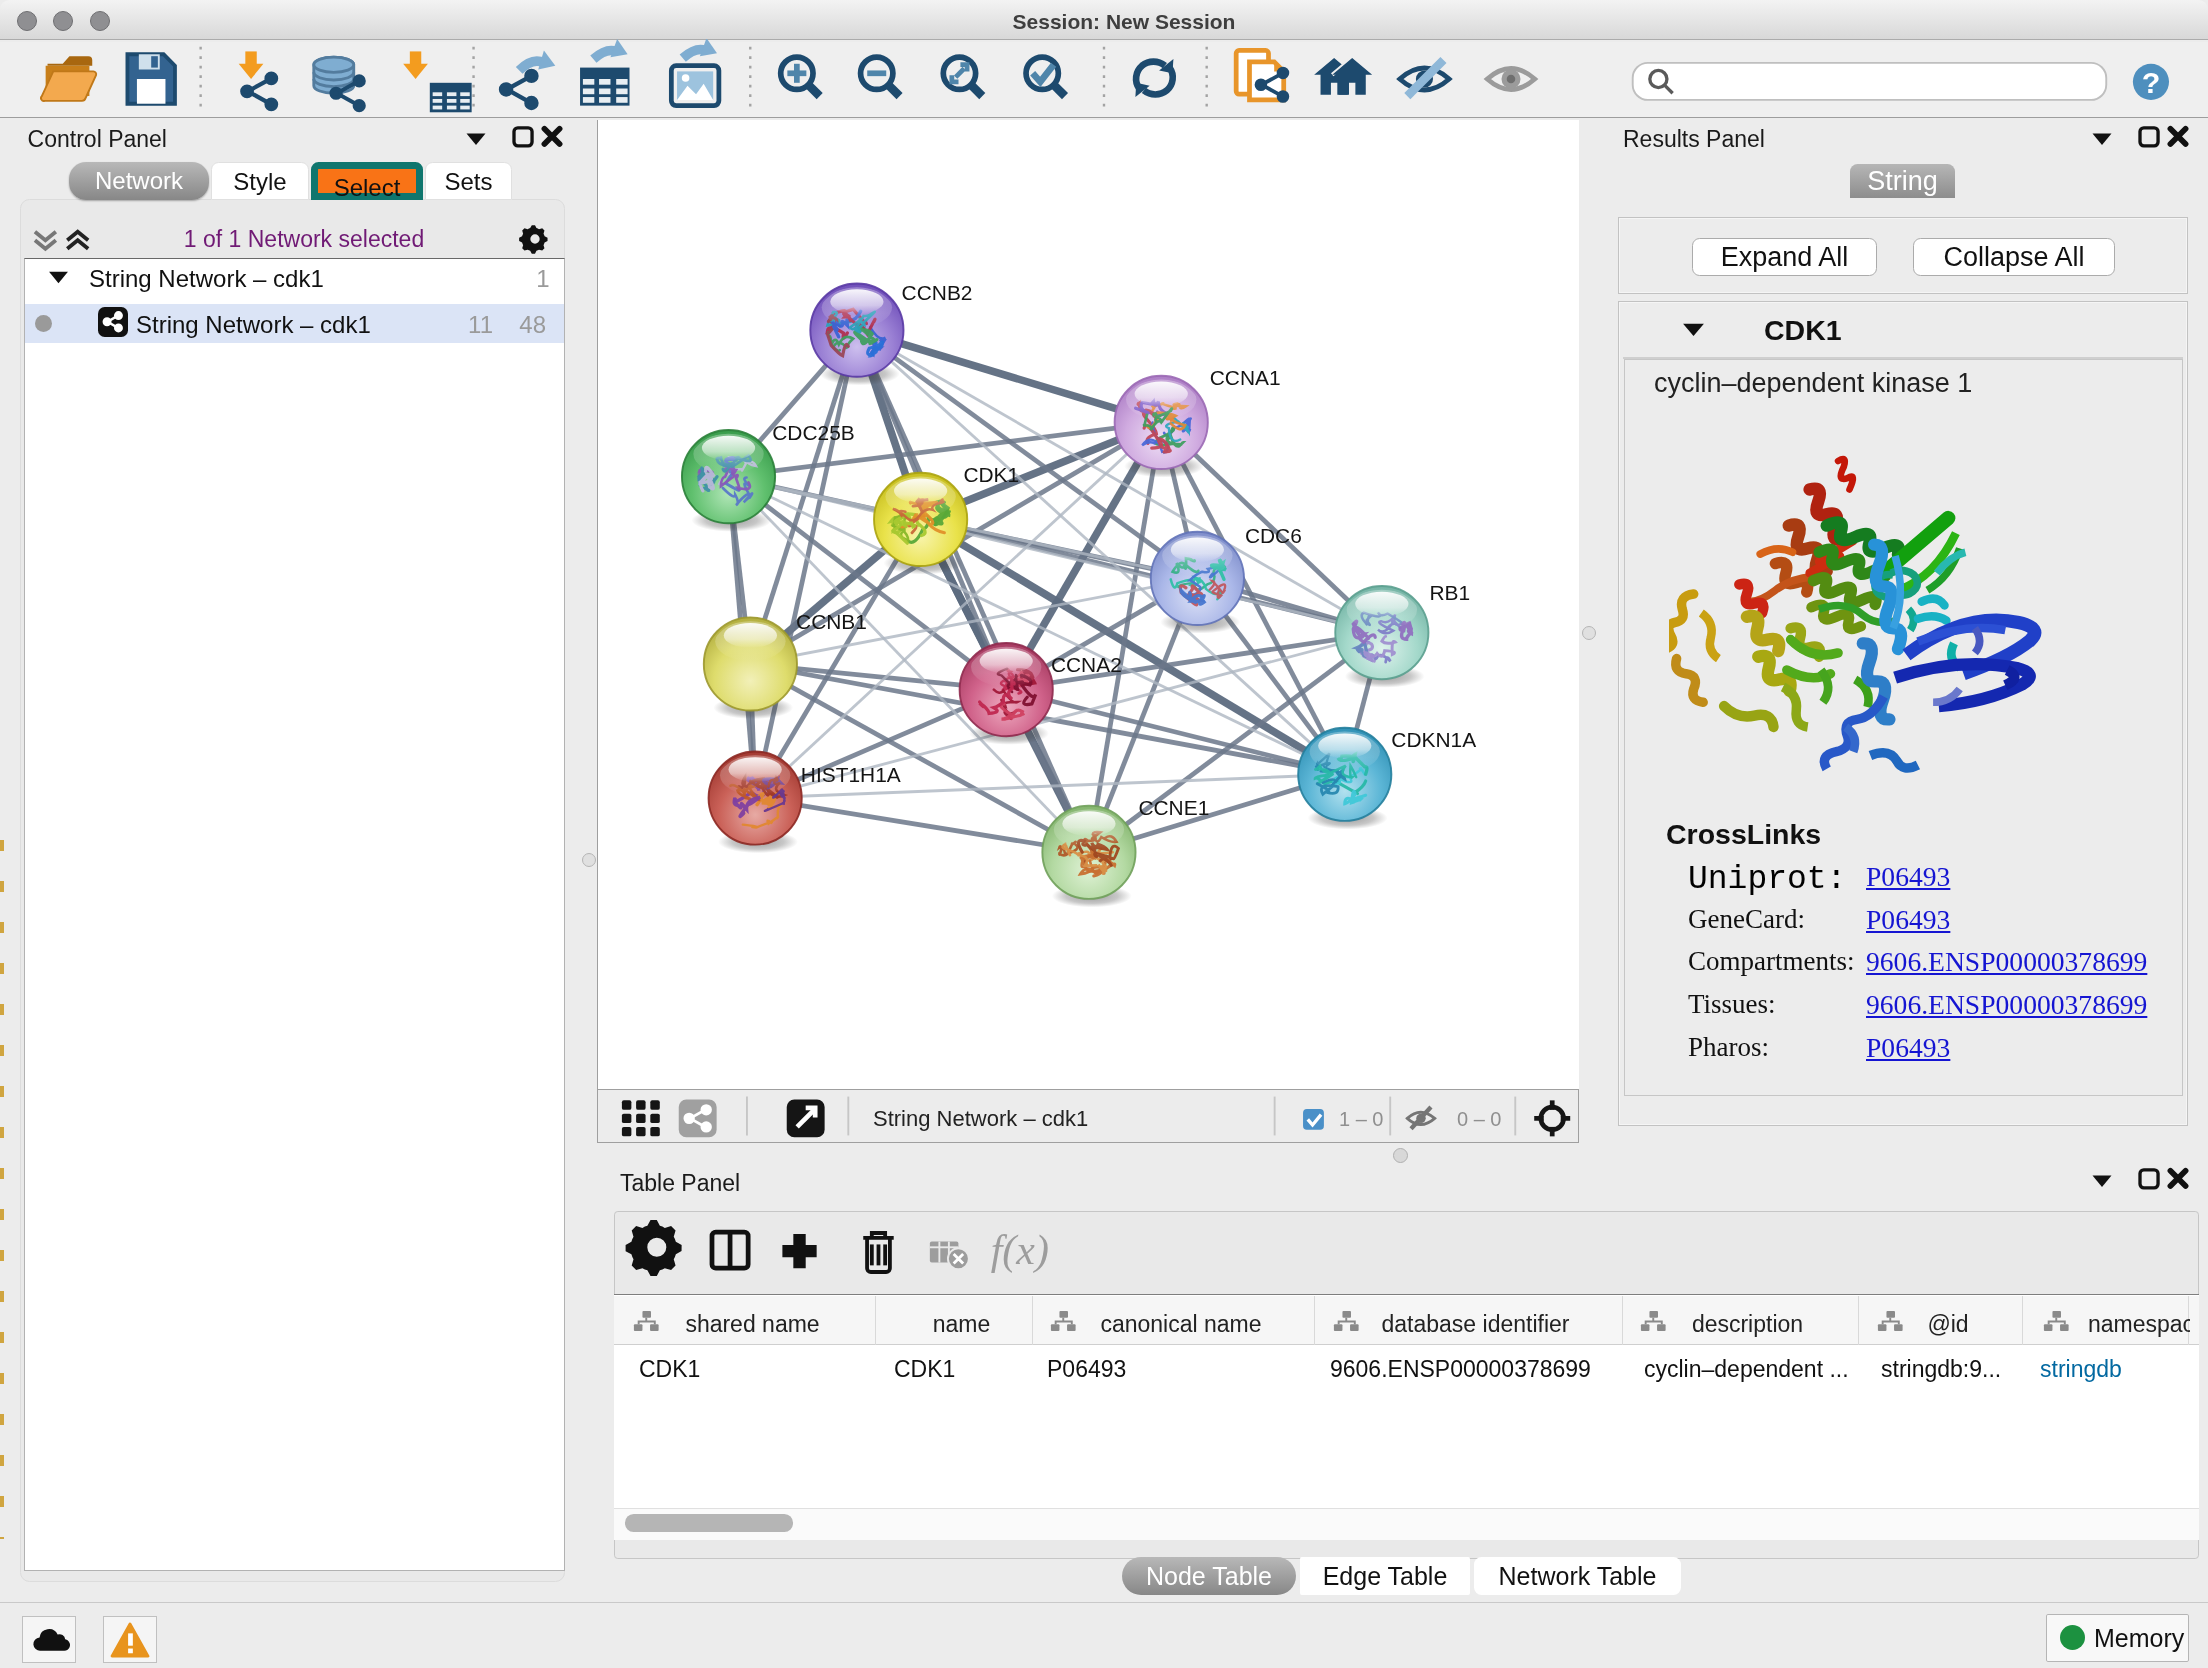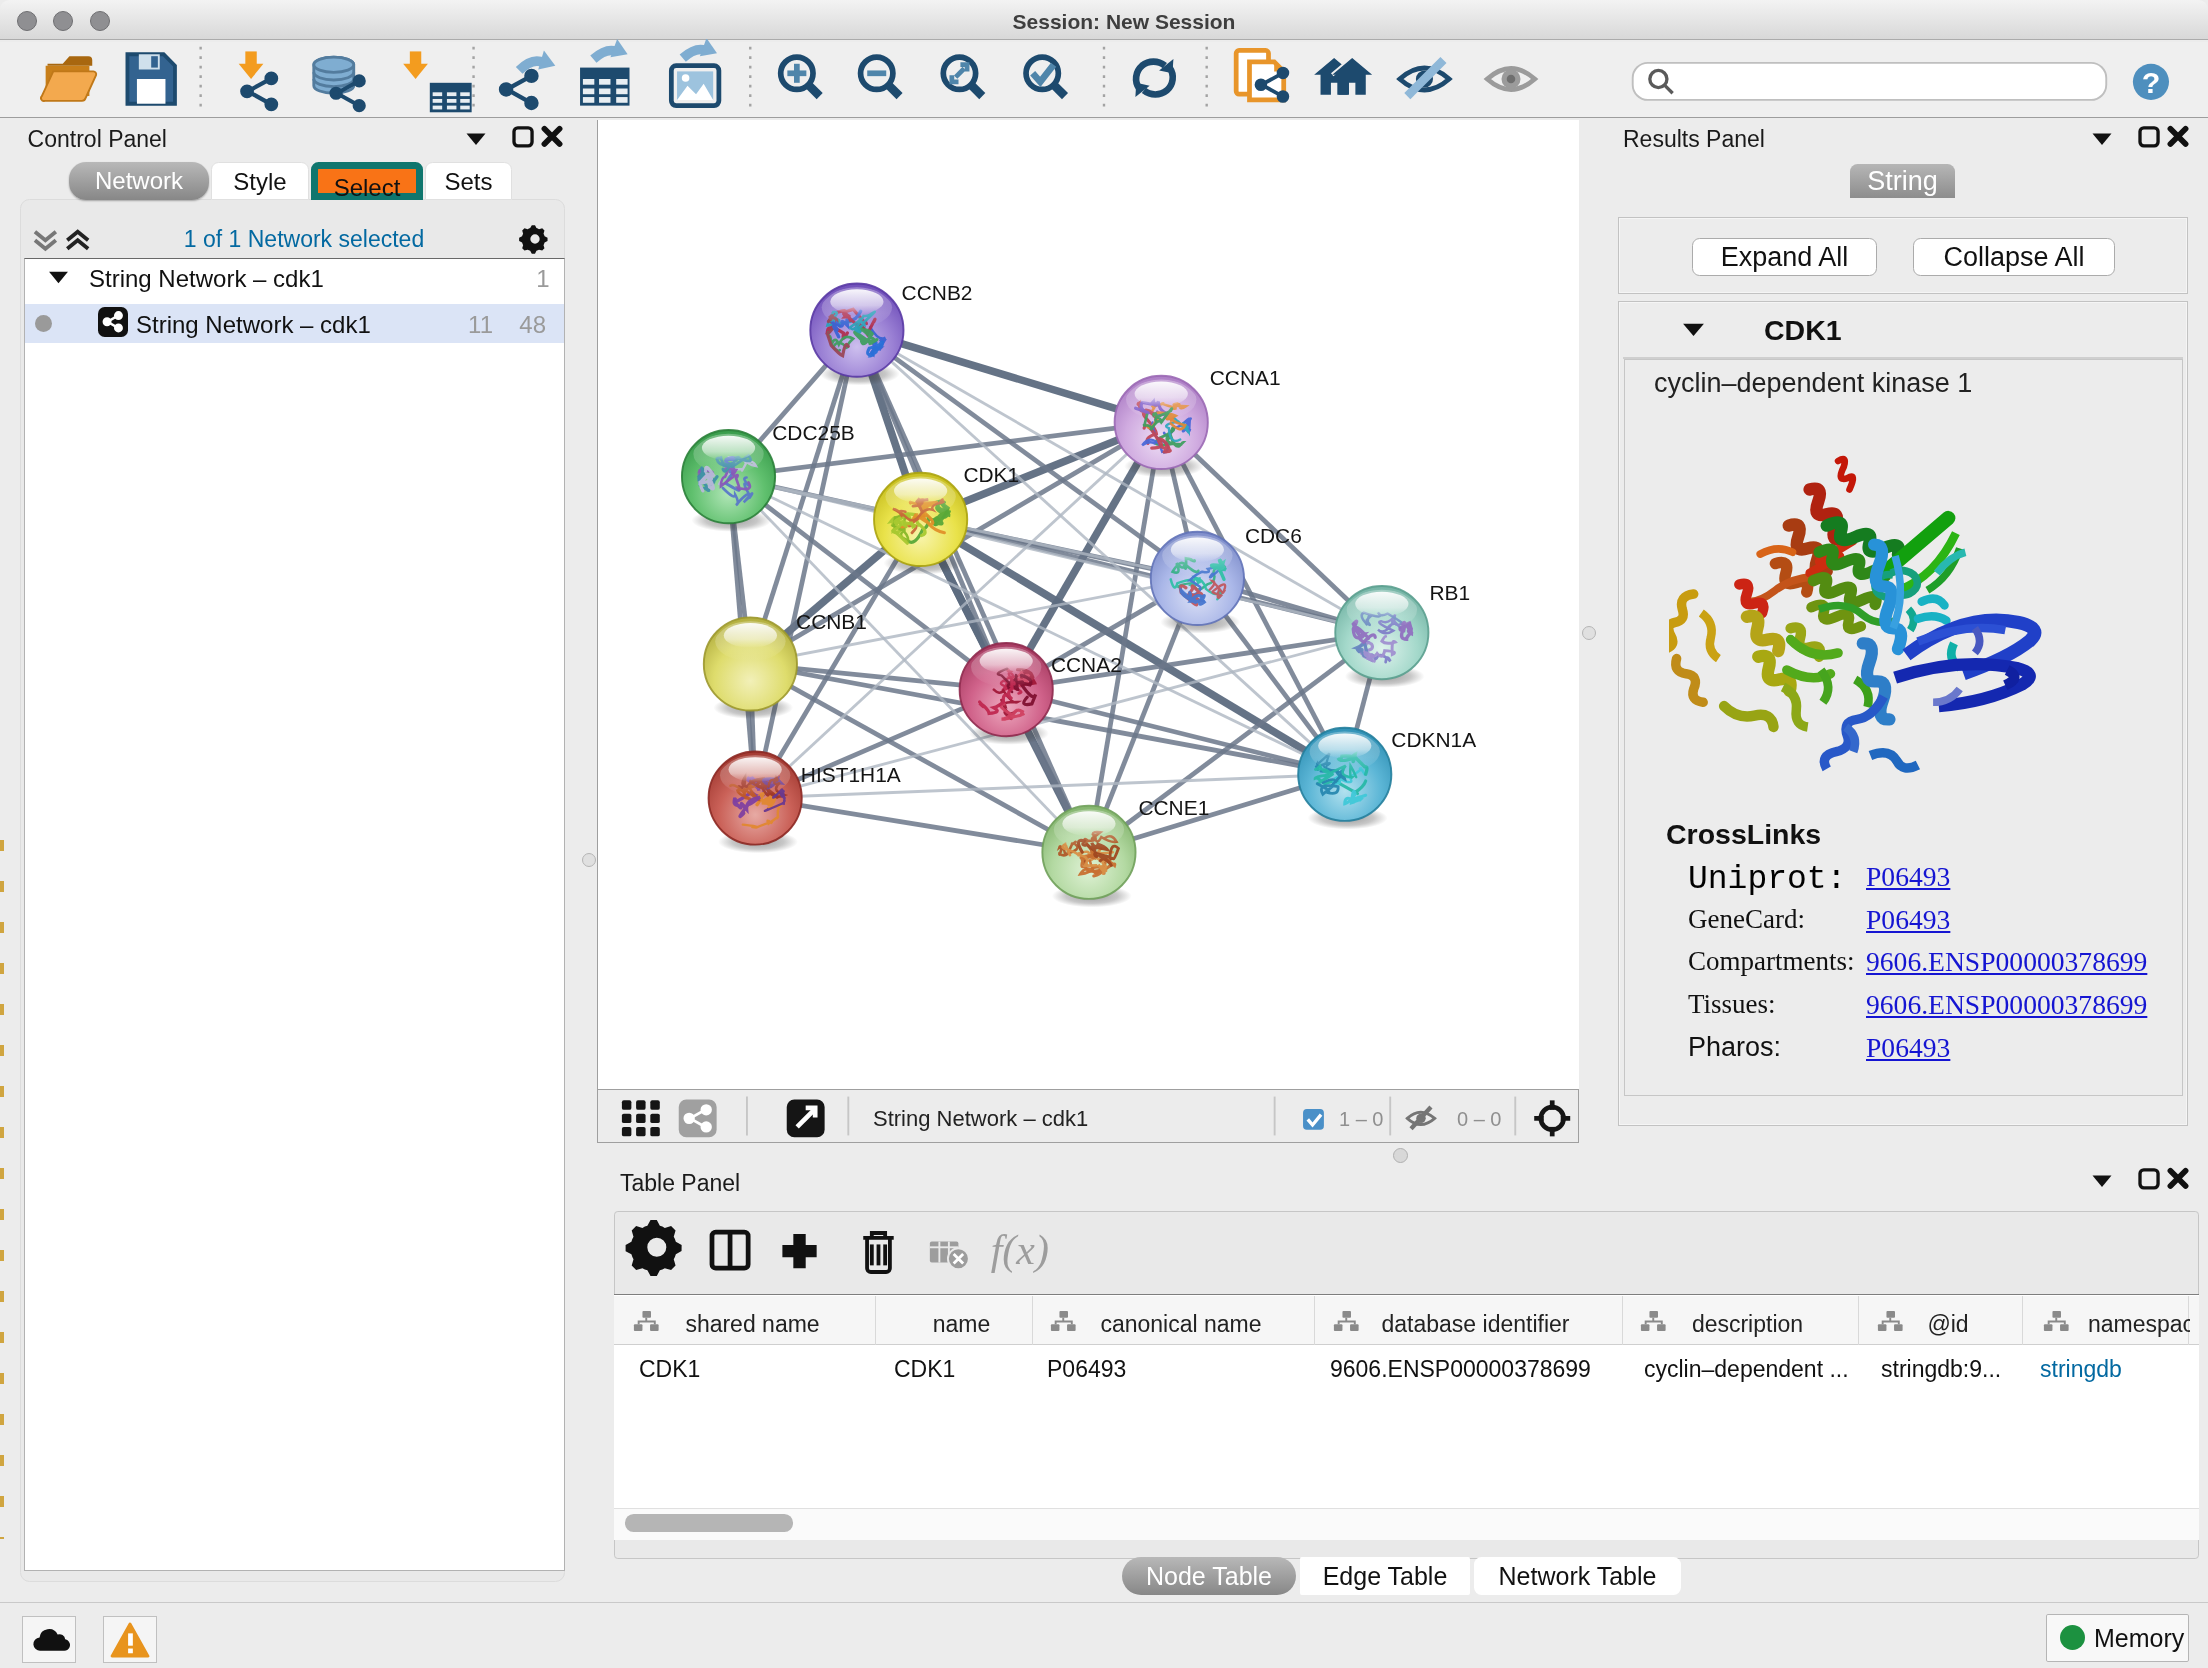--- a/index.html
+++ b/index.html
@@ -190,21 +190,21 @@
 <div class="abs" style="left:425px;top:162px;width:87px;height:38px;background:#fff;border-radius:7.6px 7.6px 0 0;color:#111;font-size:24px;text-align:center;line-height:38px;border:1px solid #e0e0e0">Sets</div>
 
 <svg class="abs" style="left:28.5px;top:226px" width="67" height="28.5" viewBox="0 0 70 30">
 <g stroke="#777" stroke-width="4" fill="none">
       <path d="M6,6 l11,9 11,-9 m-22,9 l11,9 11,-9"></path>
     </g>
 <g stroke="#222" stroke-width="4" fill="none">
       <path d="M40,15 l11,-9 11,9 m-22,9 l11,-9 11,9"></path>
     </g>
 </svg>
-<div class="abs" style="left:133px;top:226px;width:342px;font-size:23px;color:#0369a1;text-align:center">1 of 1 Network selected</div>
+<div class="abs" style="left:133px;top:226px;width:342px;font-size:23px;color:#701a75;text-align:center">1 of 1 Network selected</div>
 <svg class="abs" style="left:519px;top:223px" width="32" height="32" viewBox="0 0 24 24">
     <path fill="#111" fill-rule="evenodd" d="M12,8.5a3.5,3.5 0 1 0 0,7 3.5,3.5 0 0 0 0,-7zm9.4,5 -2.2,1.2a7.4,7.4 0 0 1 -.8,1.9l.7,2.4 -1.7,1.7 -2.4,-.7a7.4,7.4 0 0 1 -1.9,.8l-1.1,2.2h-2.4l-1.2,-2.2a7.4,7.4 0 0 1 -1.9,-.8l-2.4,.7 -1.7,-1.7,.7,-2.4a7.4,7.4 0 0 1 -.8,-1.9l-2.2,-1.2v-2.4l2.2,-1.2a7.4,7.4 0 0 1 .8,-1.9l-.7,-2.4 1.7,-1.7 2.4,.7a7.4,7.4 0 0 1 1.9,-.8l1.2,-2.2h2.4l1.1,2.2a7.4,7.4 0 0 1 1.9,.8l2.4,-.7 1.7,1.7 -.7,2.4a7.4,7.4 0 0 1 .8,1.9l2.2,1.2z"></path>
   </svg>
 
 <div class="abs" style="left:24px;top:258px;width:541px;height:1313px;background:#fff;border:1px solid #b2b2b2;border-top:1.9px solid #686868"></div>
 <svg class="abs" style="left:46px;top:269px" width="25" height="17" viewBox="0 0 26 18">
     <path d="M3,3 h20 l-10,12 z" fill="#111"></path>
   </svg>
 <div class="abs" style="left:89px;top:265px;font-size:24px;color:#111">String Network – cdk1</div>
 <div class="abs" style="left:521px;top:265px;width:28.5px;font-size:24px;color:#9a9a9a;text-align:right">1</div>
@@ -677,21 +677,21 @@
   </div>
 <div class="abs" style="left:1666px;top:818px;font-family:Liberation Sans, sans-serif;font-size:28.5px;font-weight:bold;color:#111">CrossLinks</div>
 <div class="abs" style="left:1688px;top:861px;font-family:Liberation Mono, monospace;font-size:33px;color:#000000">Uniprot:</div>
 <div class="abs" style="left:1866px;top:861px;font-family:'Liberation Serif',serif;font-size:27.6px;color:#1515d2;text-decoration:underline">P06493</div>
 <div class="abs" style="left:1688px;top:904px;font-family:'Liberation Serif',serif;font-size:27px;color:#111">GeneCard:</div>
 <div class="abs" style="left:1866px;top:904px;font-family:'Liberation Serif',serif;font-size:27.6px;color:#1515d2;text-decoration:underline">P06493</div>
 <div class="abs" style="left:1688px;top:946px;font-family:'Liberation Serif',serif;font-size:27px;color:#111">Compartments:</div>
 <div class="abs" style="left:1866px;top:946px;font-family:'Liberation Serif',serif;font-size:27.6px;color:#1515d2;text-decoration:underline">9606.ENSP00000378699</div>
 <div class="abs" style="left:1688px;top:989px;font-family:'Liberation Serif',serif;font-size:27px;color:#111">Tissues:</div>
 <div class="abs" style="left:1866px;top:989px;font-family:'Liberation Serif',serif;font-size:27.6px;color:#1515d2;text-decoration:underline">9606.ENSP00000378699</div>
-<div class="abs" style="left:1688px;top:1032px;font-family:Liberation Sans, sans-serif;font-size:27px;color:#111">Pharos:</div>
+<div class="abs" style="left:1688px;top:1032px;font-family:Liberation Serif, serif;font-size:27px;color:#111">Pharos:</div>
 <div class="abs" style="left:1866px;top:1032px;font-family:'Liberation Serif',serif;font-size:27.6px;color:#1515d2;text-decoration:underline">P06493</div>
 
 <div class="abs" style="left:586px;top:1145px;width:1623px;height:457px;background:#ececec"></div>
 <div class="abs" style="left:1393px;top:1148px;width:15px;height:15px;border-radius:50%;background:#d8d8d8;border:1px solid #b0b0b0"></div>
 <div class="abs" style="left:620px;top:1170px;font-size:23px;color:#1a1a1a">Table Panel</div>
 <svg class="abs" style="left:2083px;top:1166px" width="114" height="28.5" viewBox="0 0 120 30">
 <path d="M10,10 h20 l-10,12 z" fill="#111"></path>
 <rect x="60" y="4" width="19" height="19" rx="4" fill="none" stroke="#111" stroke-width="3.5"></rect>
 <path d="M92,5 l16,16 m0,-16 l-16,16" stroke="#111" stroke-width="6" stroke-linecap="round"></path>
 </svg>

